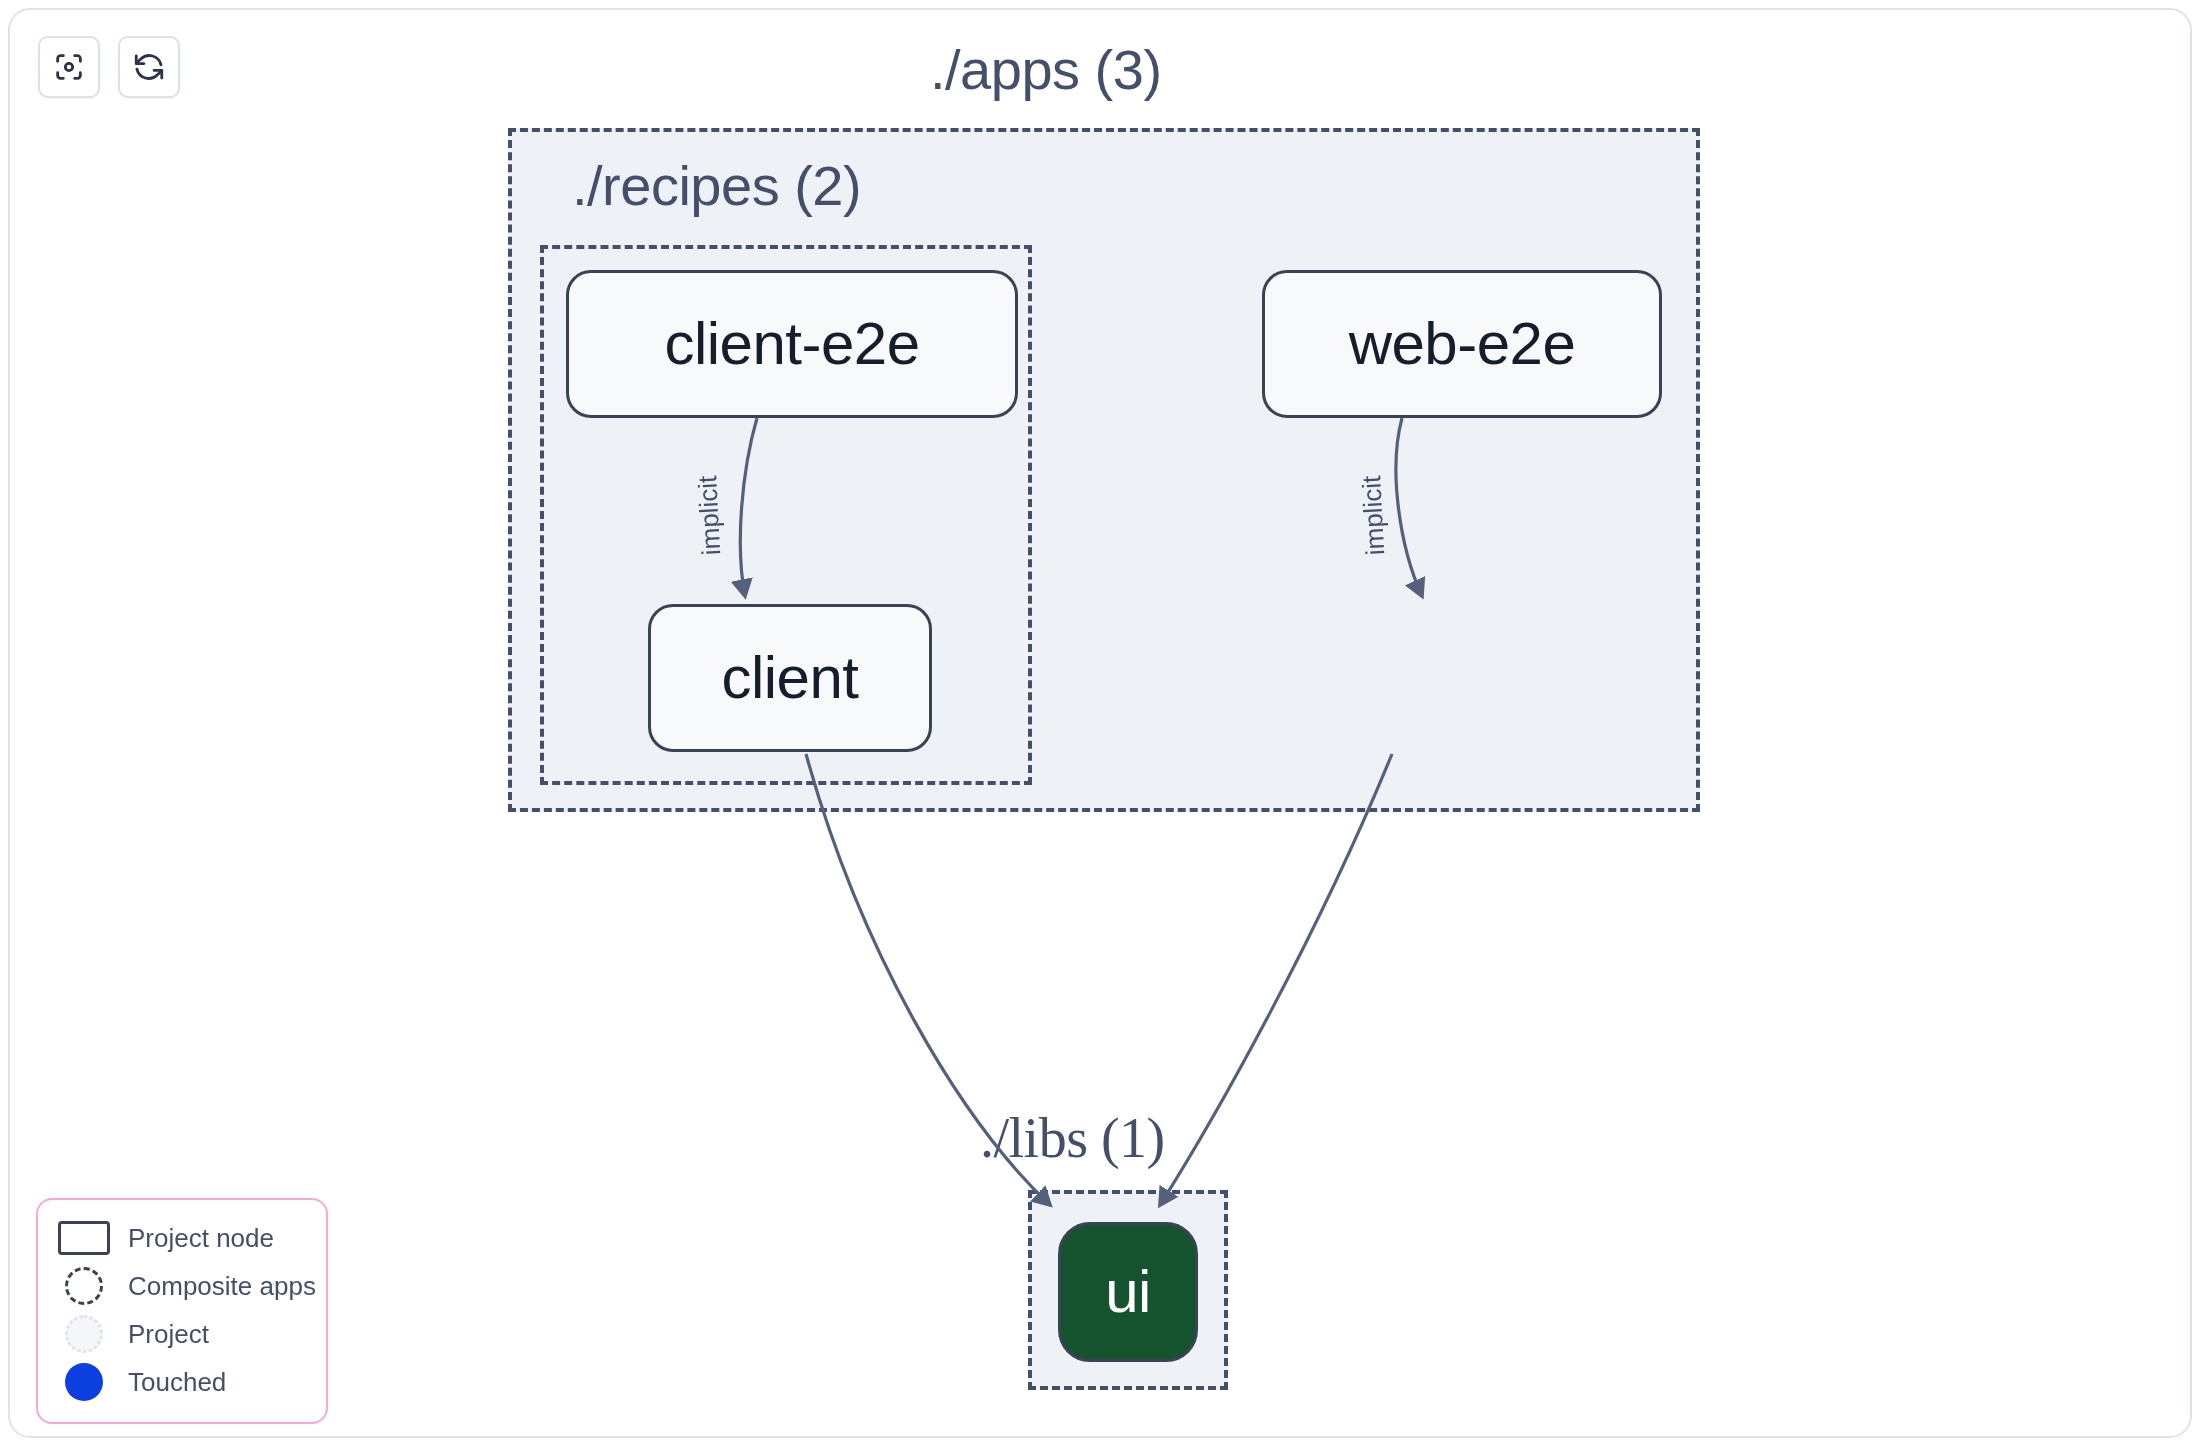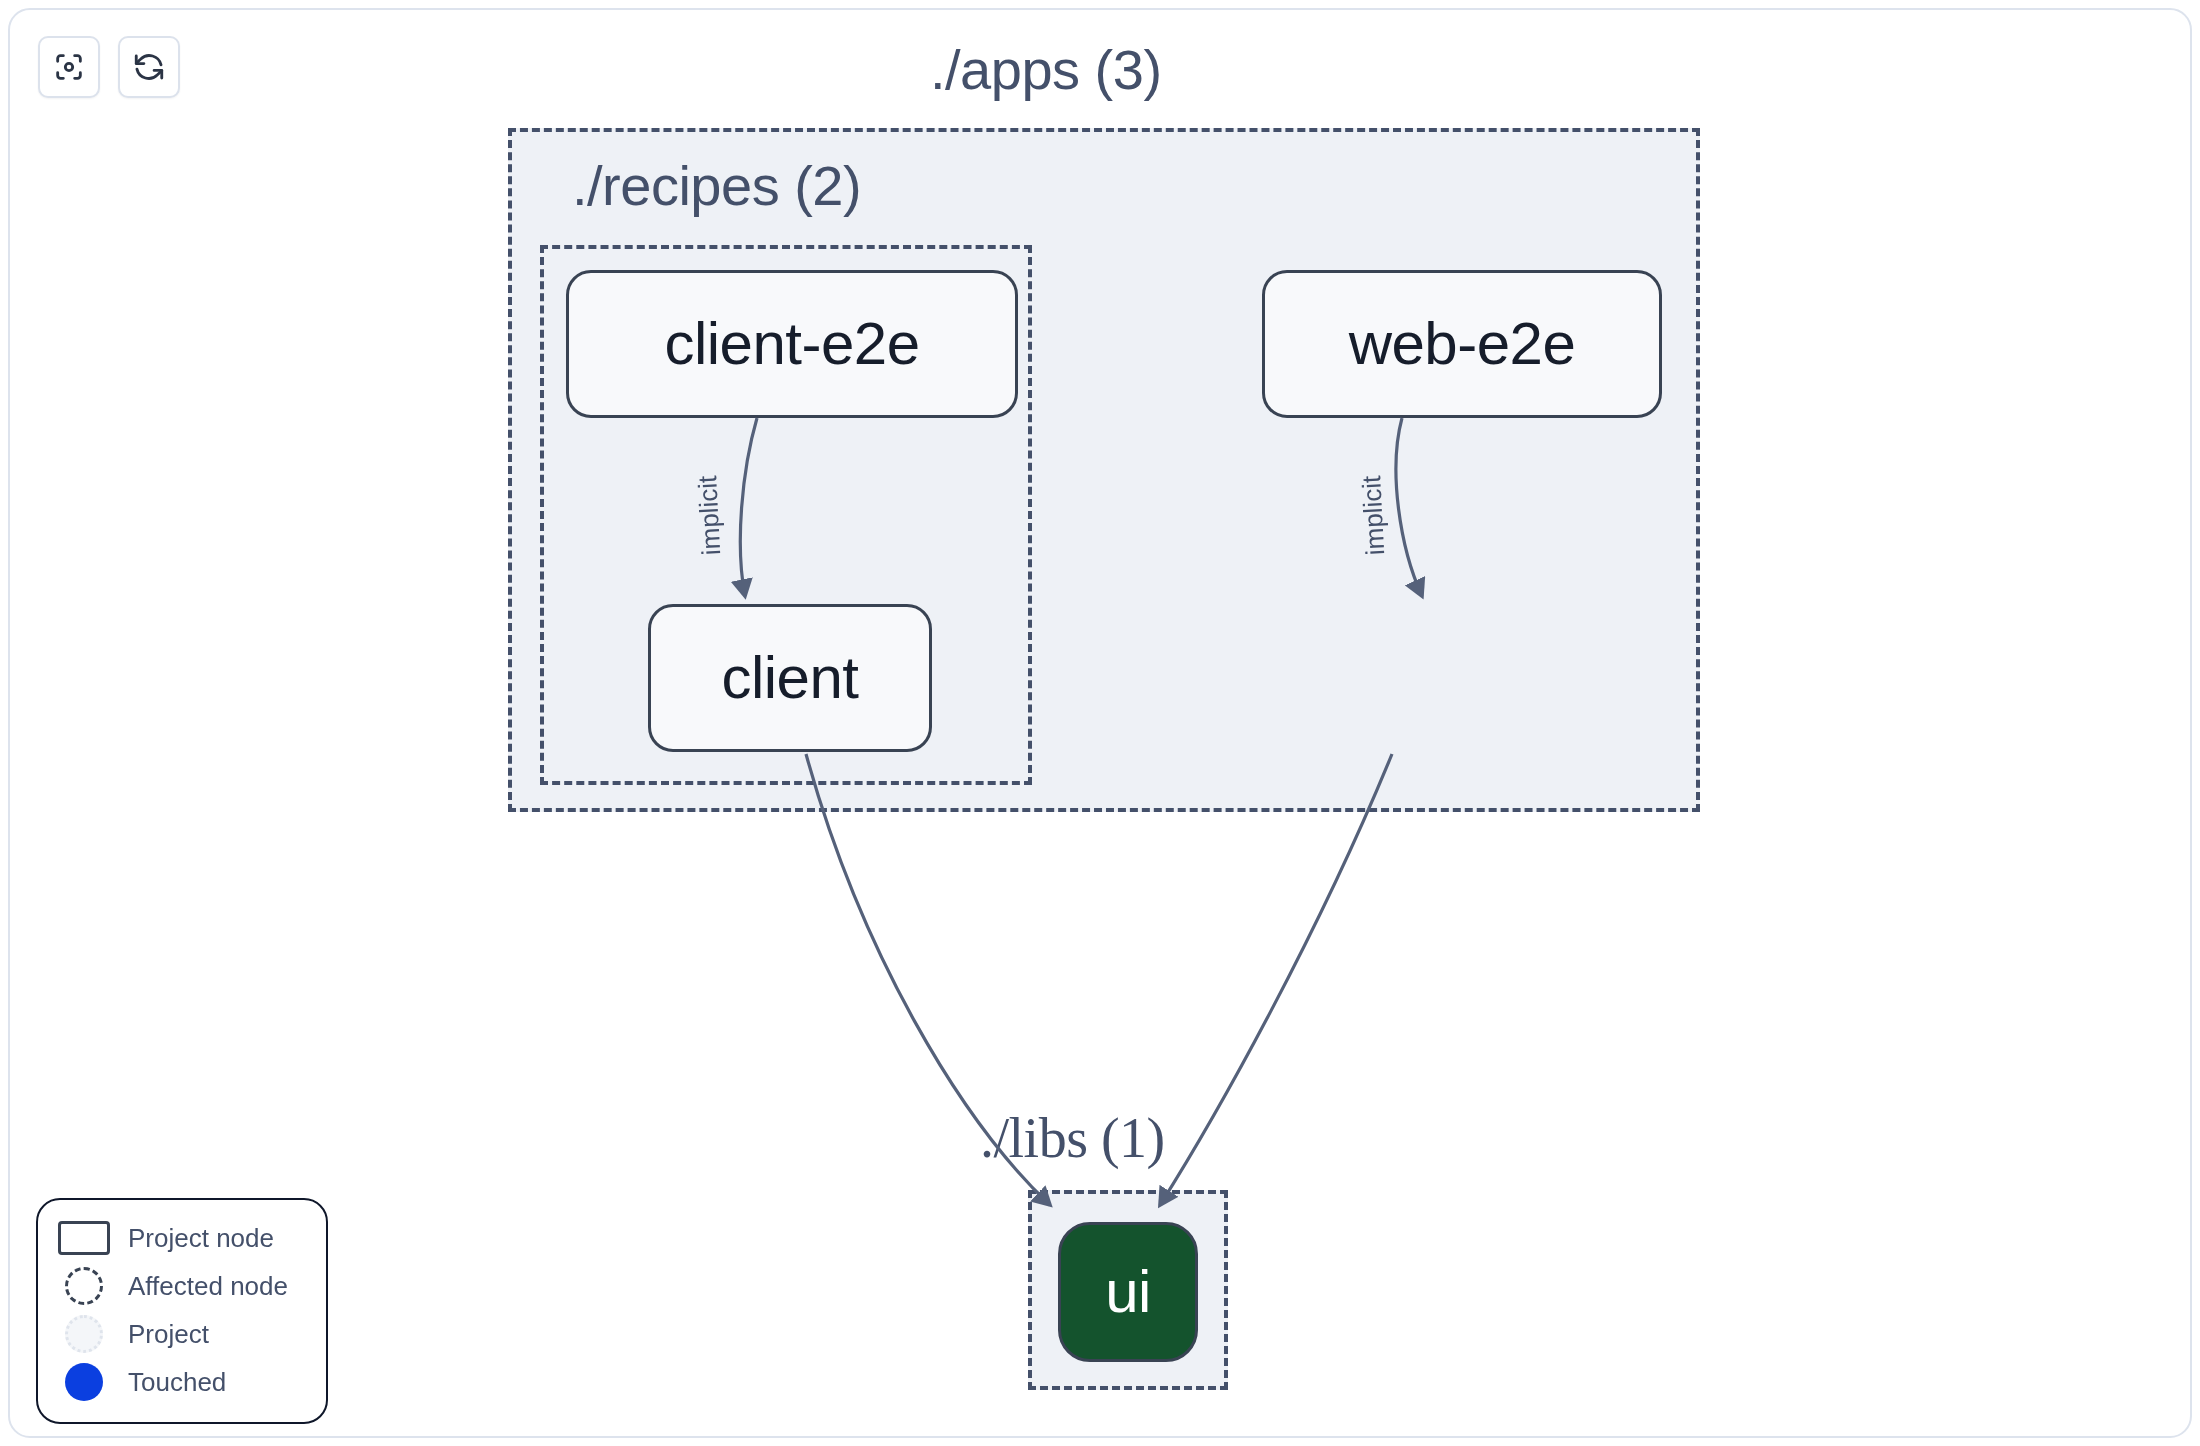--- a/index.html
+++ b/index.html
@@ -115,22 +115,22 @@
     z-index: 22;
     transform-origin: center center;
     white-space: nowrap;
   }
 
   
   .legend {
     position: absolute;
     left: 36px; top: 1198px;
     width: 292px;
-    border: 2px solid #0f172a;
-    border-radius: 24px;
+    border: 2px solid #f9a8d4;
+    border-radius: 16px;
     background: #ffffff;
     padding: 14px 16px 16px 18px;
     z-index: 50;
   }
   .legend-row {
     display: flex;
     align-items: center;
     height: 48px;
     gap: 16px;
   }
@@ -256,21 +256,21 @@
       <span class="legend-swatch">
         <span class="sw-project"></span>
       </span>
       <span class="legend-text">Project node</span>
     </div>
 
     <div class="legend-row">
       <span class="legend-swatch">
         <span class="sw-composite"></span>
       </span>
-      <span class="legend-text">Affected node</span>
+      <span class="legend-text">Composite apps</span>
     </div>
 
     <div class="legend-row">
       <span class="legend-swatch">
         <span class="sw-affected"></span>
       </span>
       <span class="legend-text">Project</span>
     </div>
 
     <div class="legend-row">

